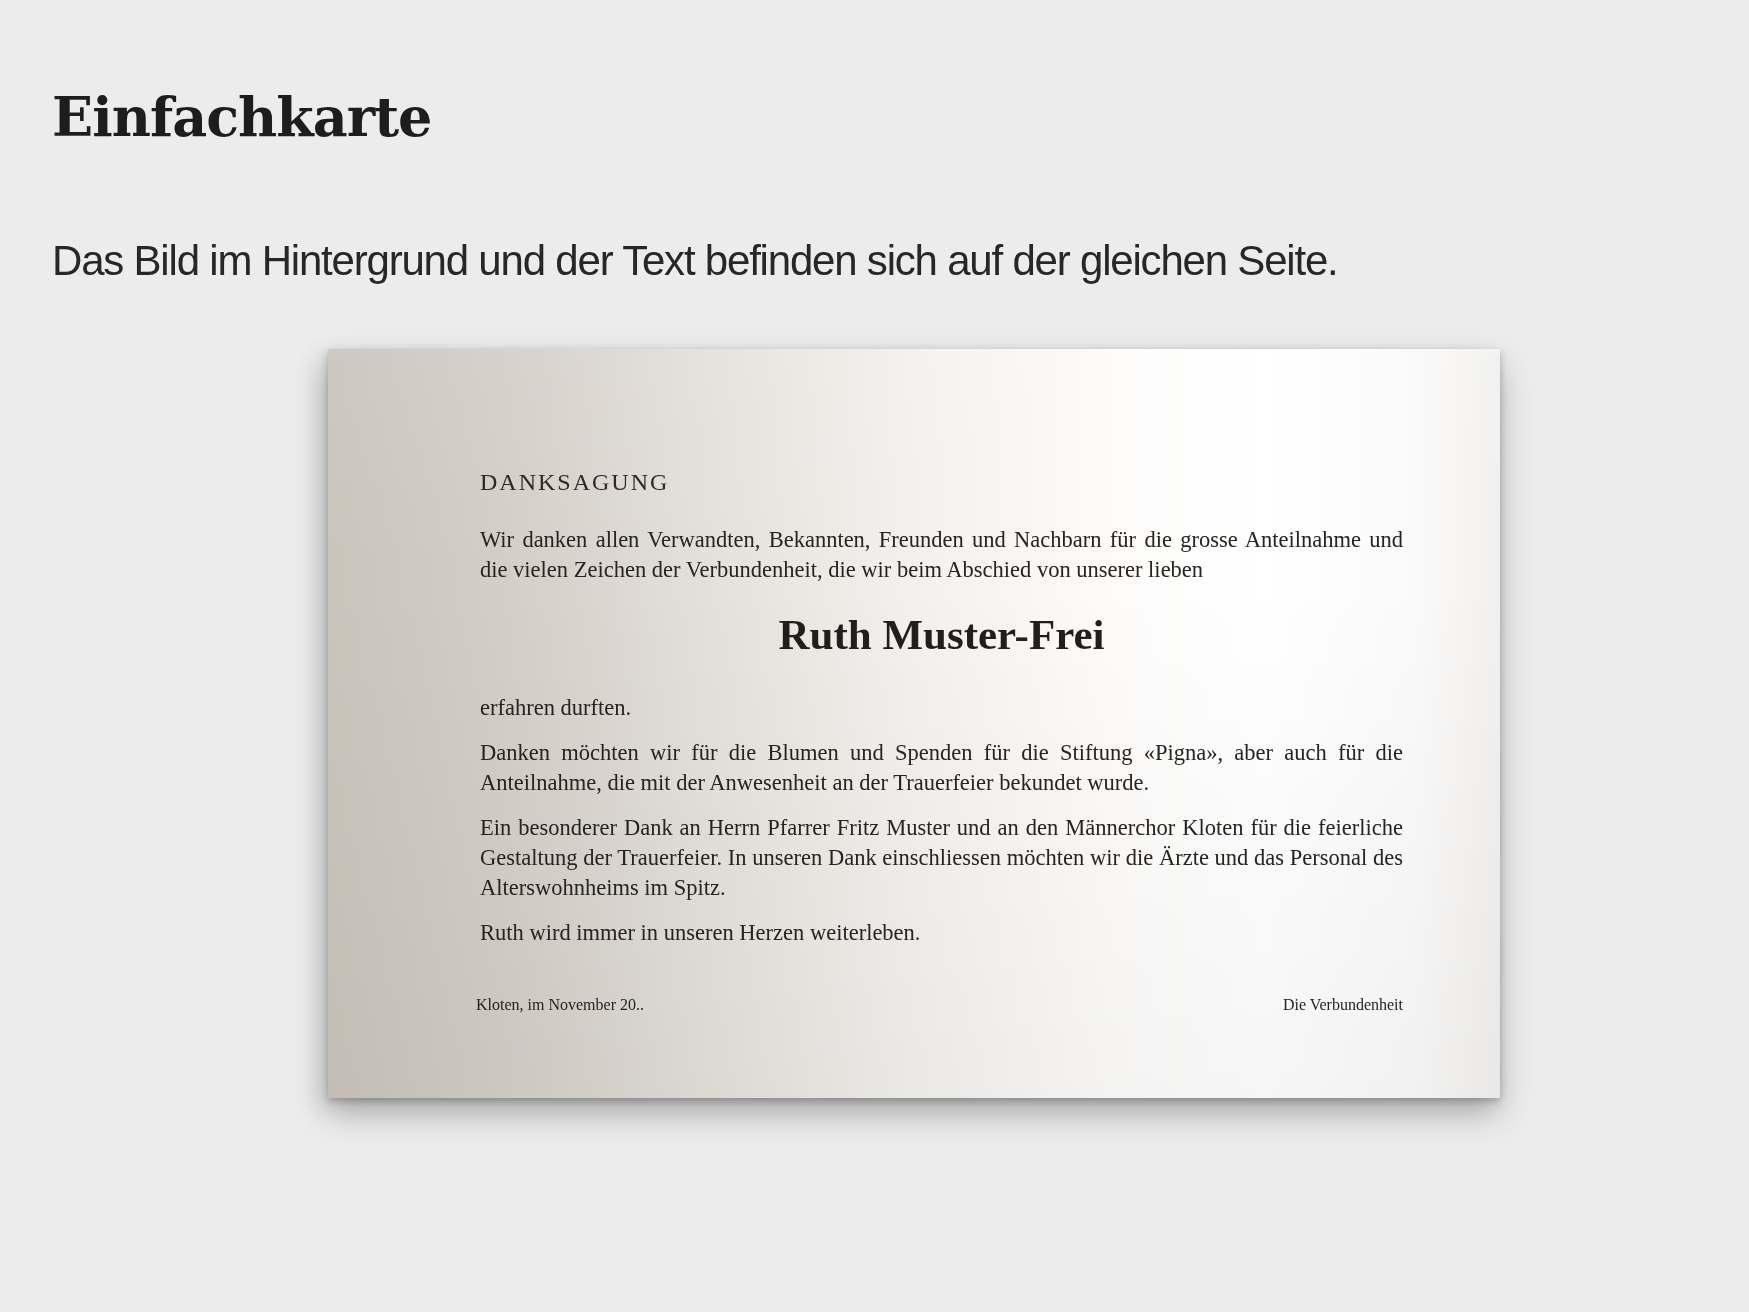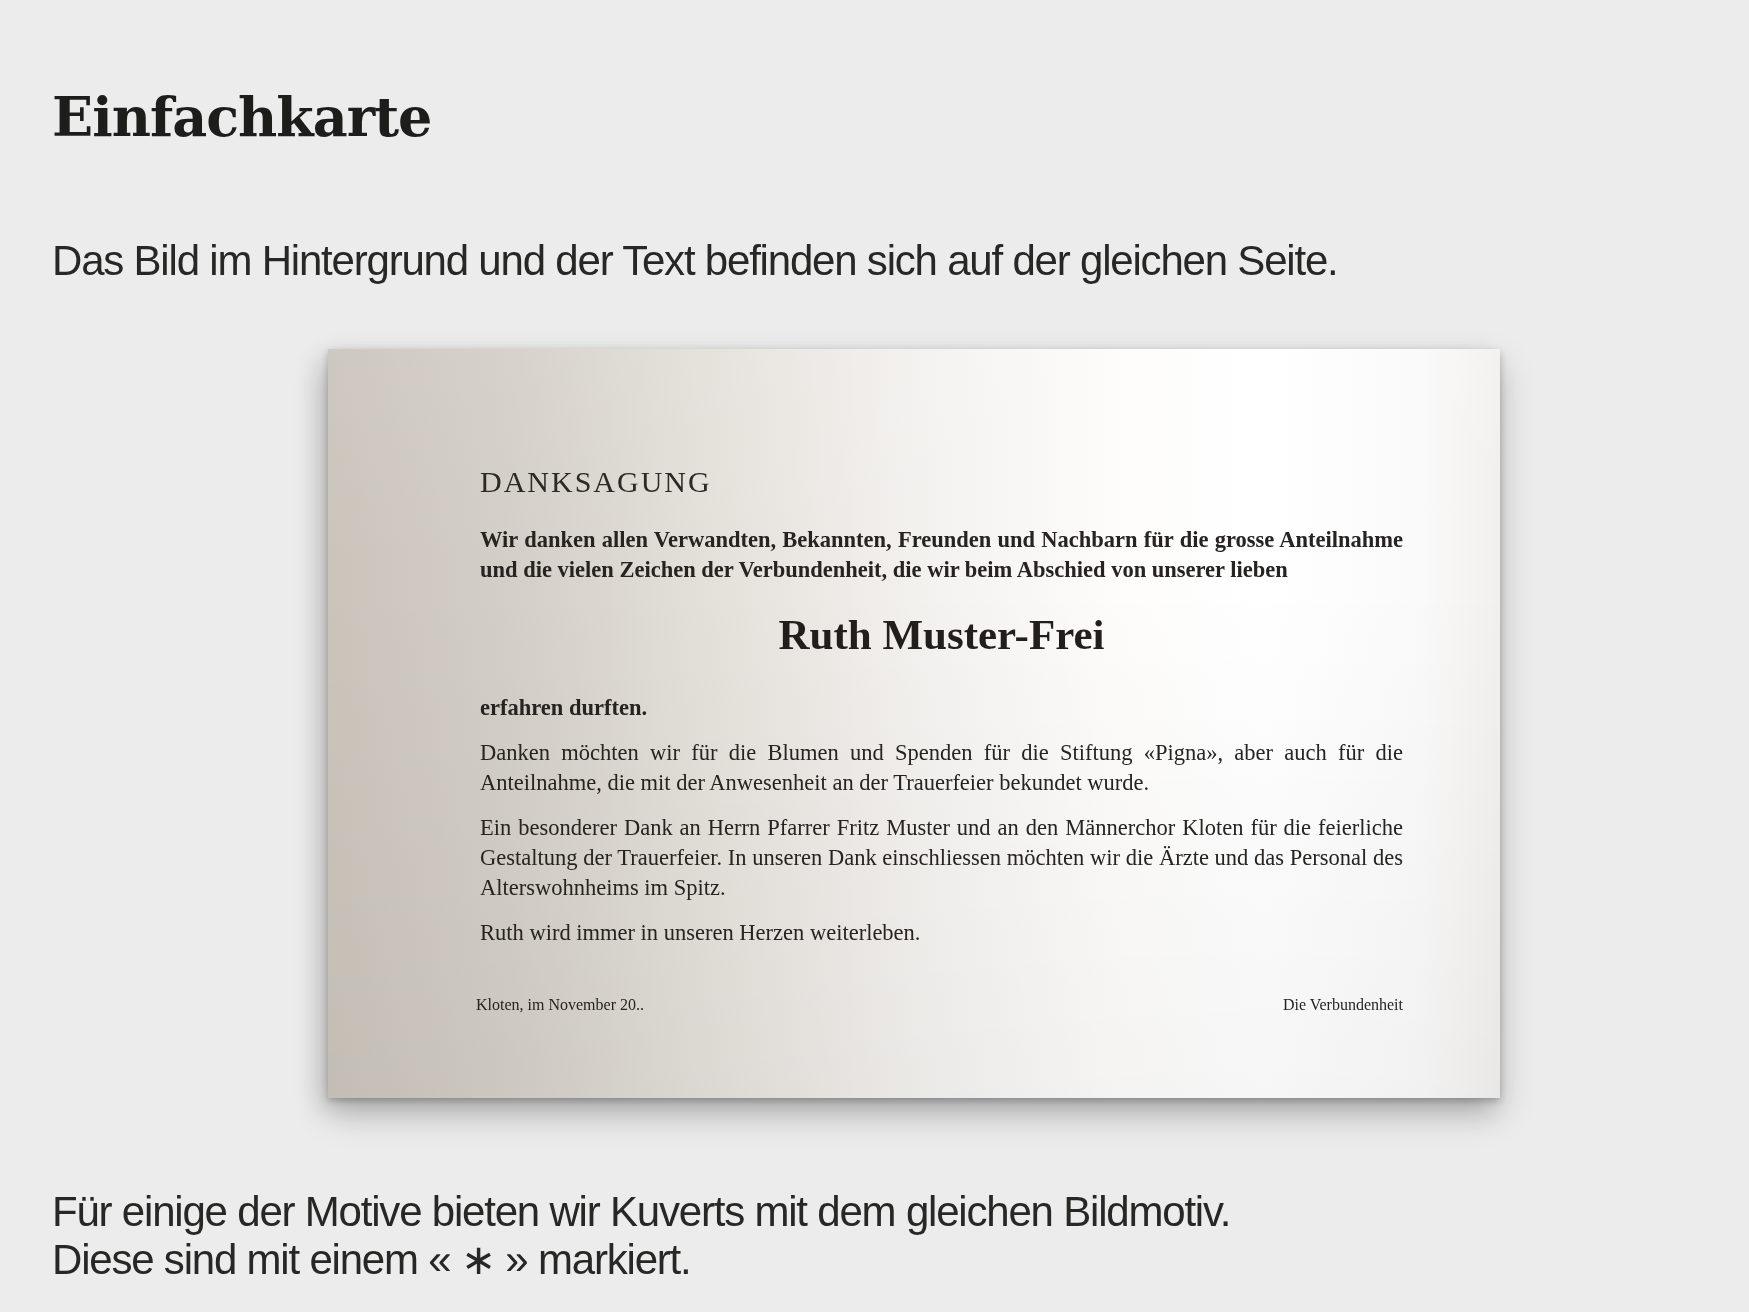--- a/index.html
+++ b/index.html
@@ -54,34 +54,34 @@
       linear-gradient(to bottom, rgba(255,255,255,0.07) 0%, rgba(0,0,0,0) 30%, rgba(0,0,0,0.035) 100%),
       linear-gradient(to right, #cac4bb 0%, #d3cec6 15%, #e4e1db 33%, #f3f1ee 50%, #fdfcfb 67%, #ffffff 80%, #fbfafa 93%, #f1f0ee 100%);
     box-shadow:
       0 3px 7px rgba(0,0,0,0.22),
       0 16px 32px rgba(0,0,0,0.22),
       -9px 10px 24px rgba(0,0,0,0.10);
     font-family: "Liberation Serif", serif;
     color: #262320;
   }
   .card-heading {
-    font-size: 30px;
+    font-size: 24px;
     line-height: 30px;
     letter-spacing: 2px;
     margin: 0 0 28px 0;
     color: #2b2a27;
   }
   .card p.body-par {
     margin: 15px 0 0 0;
     font-size: 22.5px;
     line-height: 30px;
     text-align: justify;
     hyphens: none;
   }
-  .card p.body-par.first { margin-top: 0; font-weight: bold; }
+  .card p.body-par.first { margin-top: 0; }
   .deceased-name {
     margin: 24px 0 32px 0;
     font-size: 43px;
     line-height: 52px;
     font-weight: 700;
     text-align: center;
     color: #211e1b;
   }
   .card-footer {
     position: absolute;
@@ -115,18 +115,14 @@
     <p class="body-par">Ein besonderer Dank an Herrn Pfarrer Fritz Muster und an den Männerchor Kloten für die feierliche Gestaltung der Trauerfeier. In unseren Dank einschliessen möchten wir die Ärzte und das Personal des Alterswohnheims im Spitz.</p>
 
     <p class="body-par">Ruth wird immer in unseren Herzen weiterleben.</p>
 
     <div class="card-footer">
       <span>Kloten, im November 20..</span>
       <span>Die Verbundenheit</span>
     </div>
   </div>
 
-  <div class="page-footer">
-    <div>Für einige der Motive bieten wir Kuverts mit dem gleichen Bildmotiv.</div>
-    <div>Diese sind mit einem « ∗ » markiert.</div>
-  </div>
 
 </div>
 
 </body></html>

